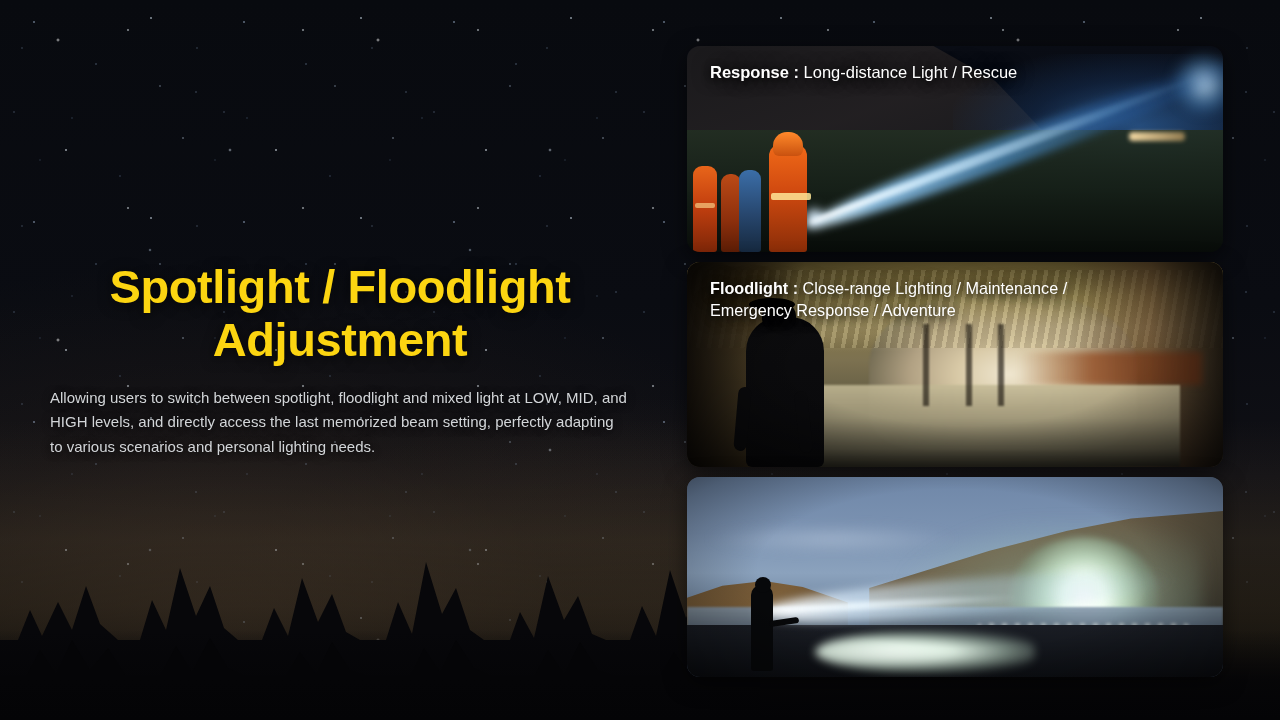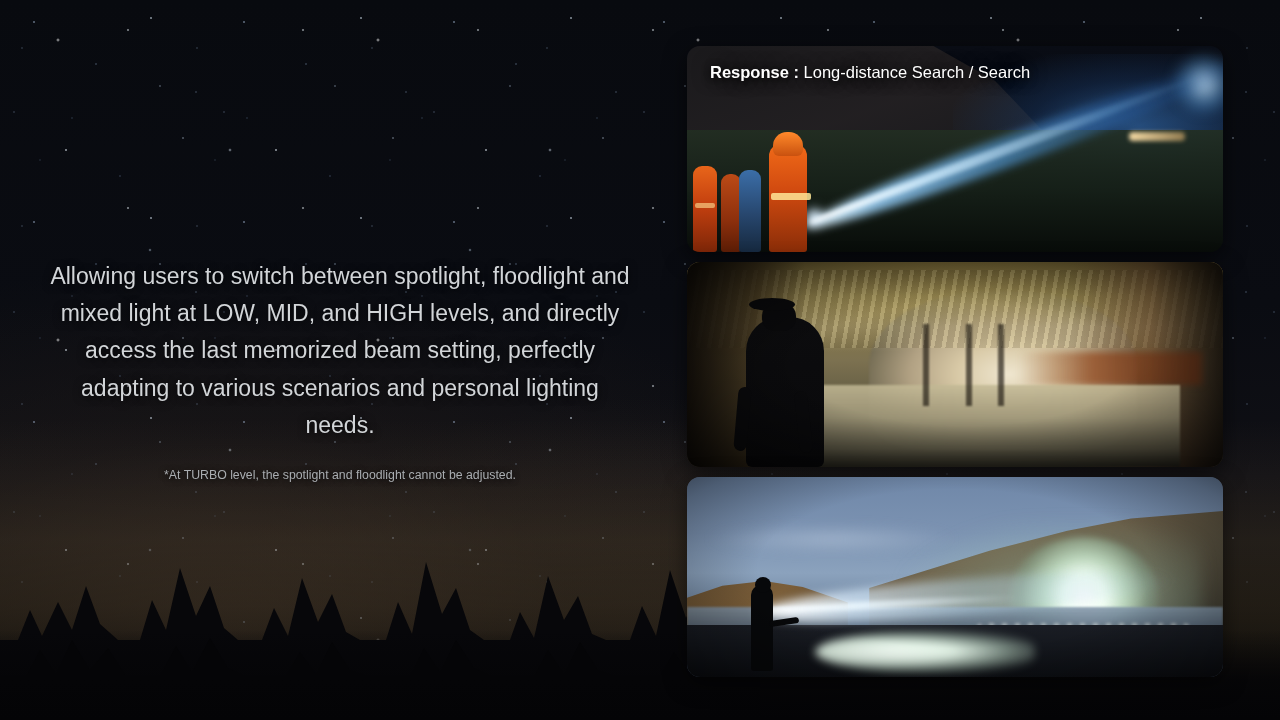--- a/index.html
+++ b/index.html
@@ -70,22 +70,22 @@
     display:flex; flex-direction:column; align-items:center; justify-content:center;
     padding:0 46px;
   }
   .headline {
     font-size:47px; line-height:1.12; font-weight:700;
     color:#fcd511; text-align:center; letter-spacing:-0.4px;
     text-shadow:0 2px 14px rgba(0,0,0,.75);
     max-width:560px;
   }
   .body-copy {
-    margin-top:20px; font-size:23px; line-height:1.62;
-    color:#d2d5d8; text-align:center; font-weight:400;
+    margin-top:20px; font-size:15px; line-height:1.62;
+    color:#d2d5d8; font-weight:400;
     max-width:580px;
     text-shadow:0 1px 8px rgba(0,0,0,.8);
   }
   .footnote {
     margin-top:24px; font-size:12.3px; color:#a9adb1; text-align:center;
     font-weight:400; text-shadow:0 1px 6px rgba(0,0,0,.85);
   }
 
   
   .cards {
@@ -264,22 +264,22 @@
         L286,186 L300,162 L316,184 L332,152 L350,180 L368,186
         L410,186 L424,158 L440,182 L456,150 L474,178 L492,186
         L534,186 L548,160 L564,184 L580,152 L598,180 L616,186
         L660,186 L674,162 L690,184 L706,156 L724,182 L742,186 L760,186 L760,230 Z"></path>
     </svg>
   </div>
   <div class="ground"></div>
 </div>
 
 <div class="left-col">
+  <h1 class="headline">Spotlight / Floodlight Adjustment</h1>
   <p class="body-copy">Allowing users to switch between spotlight, floodlight and mixed light at LOW, MID, and HIGH levels, and directly access the last memorized beam setting, perfectly adapting to various scenarios and personal lighting needs.</p>
-  <p class="footnote">*At TURBO level, the spotlight and floodlight cannot be adjusted.</p>
 </div>
 
 <div class="cards">
 
   <div class="card c1">
     <div class="scene">
       <div class="s1-sky"></div>
       <div class="s1-cliff"></div>
       <div class="s1-glow"></div>
       <div class="s1-field"></div>
@@ -292,21 +292,21 @@
       <div class="s1-fig a"></div>
       <div class="s1-fig b"></div>
       <div class="s1-fig c"></div>
       <div class="s1-fig d"></div>
       <div class="s1-helm"></div>
       <div class="s1-refl"></div>
       <div class="s1-refl2"></div>
     </div>
     <div class="caption">
       <span class="k">Response :</span>
-      <span class="v">Long-distance Search / Search</span>
+      <span class="v">Long-distance Light / Rescue</span>
     </div>
   </div>
 
   <div class="card c2">
     <div class="scene">
       <div class="s2-base"></div>
       <div class="s2-tunnel"></div>
       <div class="s2-ceil"></div>
       <div class="s2-strata"></div>
       <div class="s2-wall-l"></div>
@@ -316,20 +316,25 @@
       <div class="s2-pillar p1"></div>
       <div class="s2-pillar p2"></div>
       <div class="s2-pillar p3"></div>
       <div class="s2-person"></div>
       <div class="s2-head"></div>
       <div class="s2-hat"></div>
       <div class="s2-arm"></div>
       <div class="s2-arm2"></div>
       <div class="s2-vig"></div>
     </div>
+    <div class="caption">
+      <span class="k">Floodlight :</span>
+      <span class="v">Close-range Lighting / Maintenance /</span><br>
+      <span class="v">Emergency Response / Adventure</span>
+    </div>
   </div>
 
   <div class="card c3">
     <div class="scene">
       <div class="s3-sky"></div>
       <div class="s3-cloud"></div>
       <div class="s3-cliff-r"></div>
       <div class="s3-wash"></div>
       <div class="s3-hot"></div>
       <div class="s3-cliff-l"></div>

